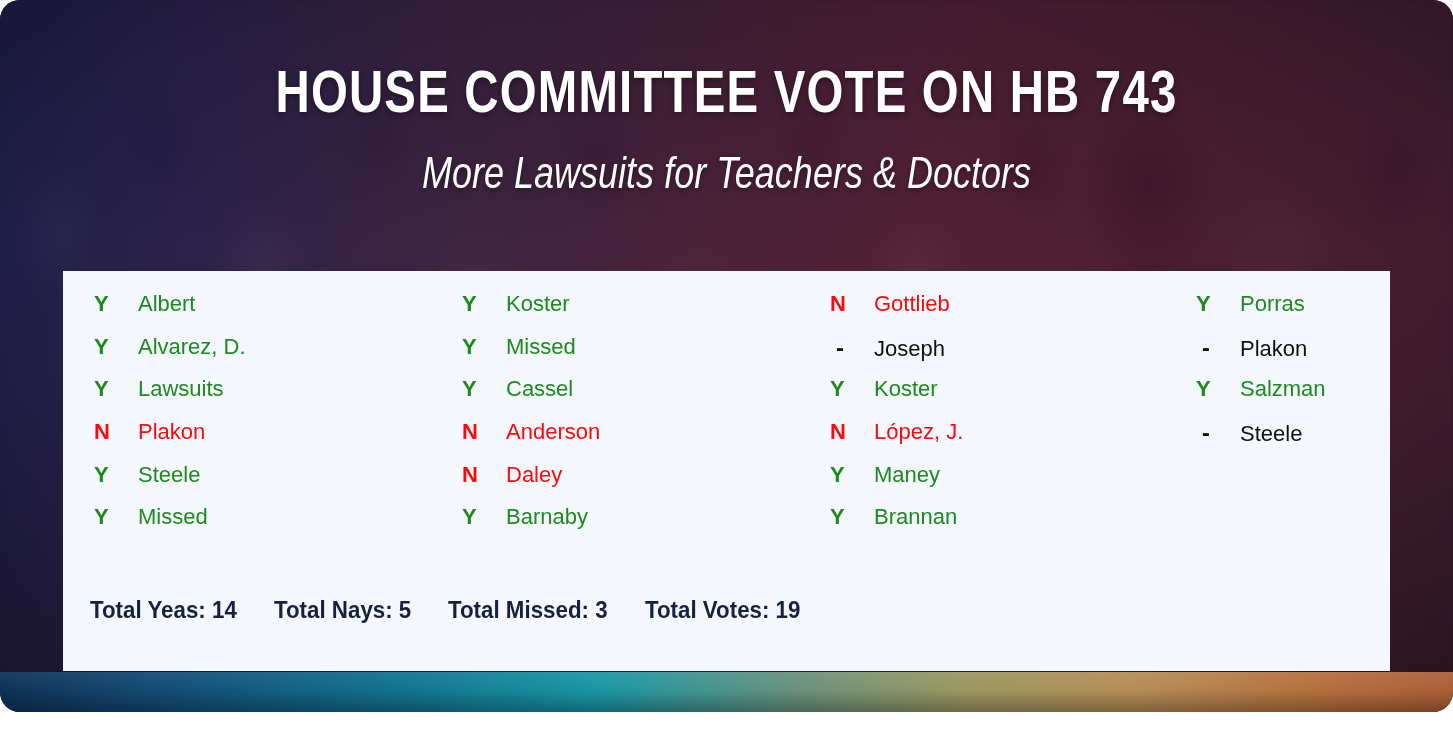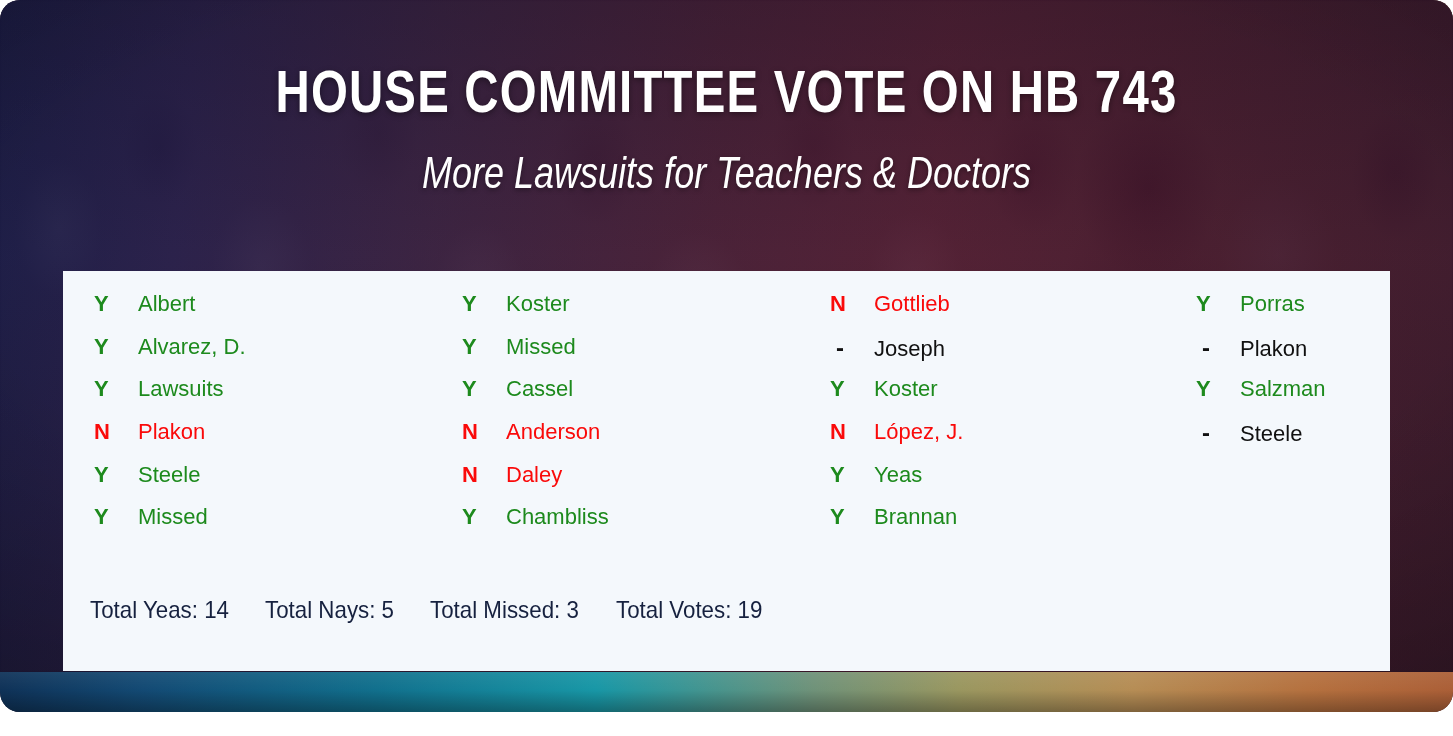--- a/index.html
+++ b/index.html
@@ -138,21 +138,21 @@
   .v-miss { color:#111111; }
   .vote-mark.v-miss{ font-size:24px; padding-left:10px; }
 
   
   #totals{
     position:absolute; left:27px; top:325px;
     display:flex;
     align-items:flex-start;
     color:#16213f;
     font-size:24px;
-    font-weight:normal;
+    font-weight:bold;
   }
   .total-item{
     margin-right:26px;
     white-space:nowrap;
     transform:scaleX(.93);
     transform-origin:left center;
   }
   .total-item:last-child{ margin-right:0; }
 
   
@@ -235,21 +235,21 @@
           <div class="vote-row">
             <span class="vote-mark v-nay">N</span>
             <span class="vote-name v-nay">Anderson</span>
           </div>
           <div class="vote-row">
             <span class="vote-mark v-nay">N</span>
             <span class="vote-name v-nay">Daley</span>
           </div>
           <div class="vote-row">
             <span class="vote-mark v-yea">Y</span>
-            <span class="vote-name v-yea">Chambliss</span>
+            <span class="vote-name v-yea">Barnaby</span>
           </div>
         </div>
         <div class="vote-col">
           <div class="vote-row">
             <span class="vote-mark v-nay">N</span>
             <span class="vote-name v-nay">Gottlieb</span>
           </div>
           <div class="vote-row">
             <span class="vote-mark v-miss">-</span>
             <span class="vote-name v-miss">Joseph</span>
@@ -257,21 +257,21 @@
           <div class="vote-row">
             <span class="vote-mark v-yea">Y</span>
             <span class="vote-name v-yea">Koster</span>
           </div>
           <div class="vote-row">
             <span class="vote-mark v-nay">N</span>
             <span class="vote-name v-nay">López, J.</span>
           </div>
           <div class="vote-row">
             <span class="vote-mark v-yea">Y</span>
-            <span class="vote-name v-yea">Yeas</span>
+            <span class="vote-name v-yea">Maney</span>
           </div>
           <div class="vote-row">
             <span class="vote-mark v-yea">Y</span>
             <span class="vote-name v-yea">Brannan</span>
           </div>
         </div>
         <div class="vote-col">
           <div class="vote-row">
             <span class="vote-mark v-yea">Y</span>
             <span class="vote-name v-yea">Porras</span>

